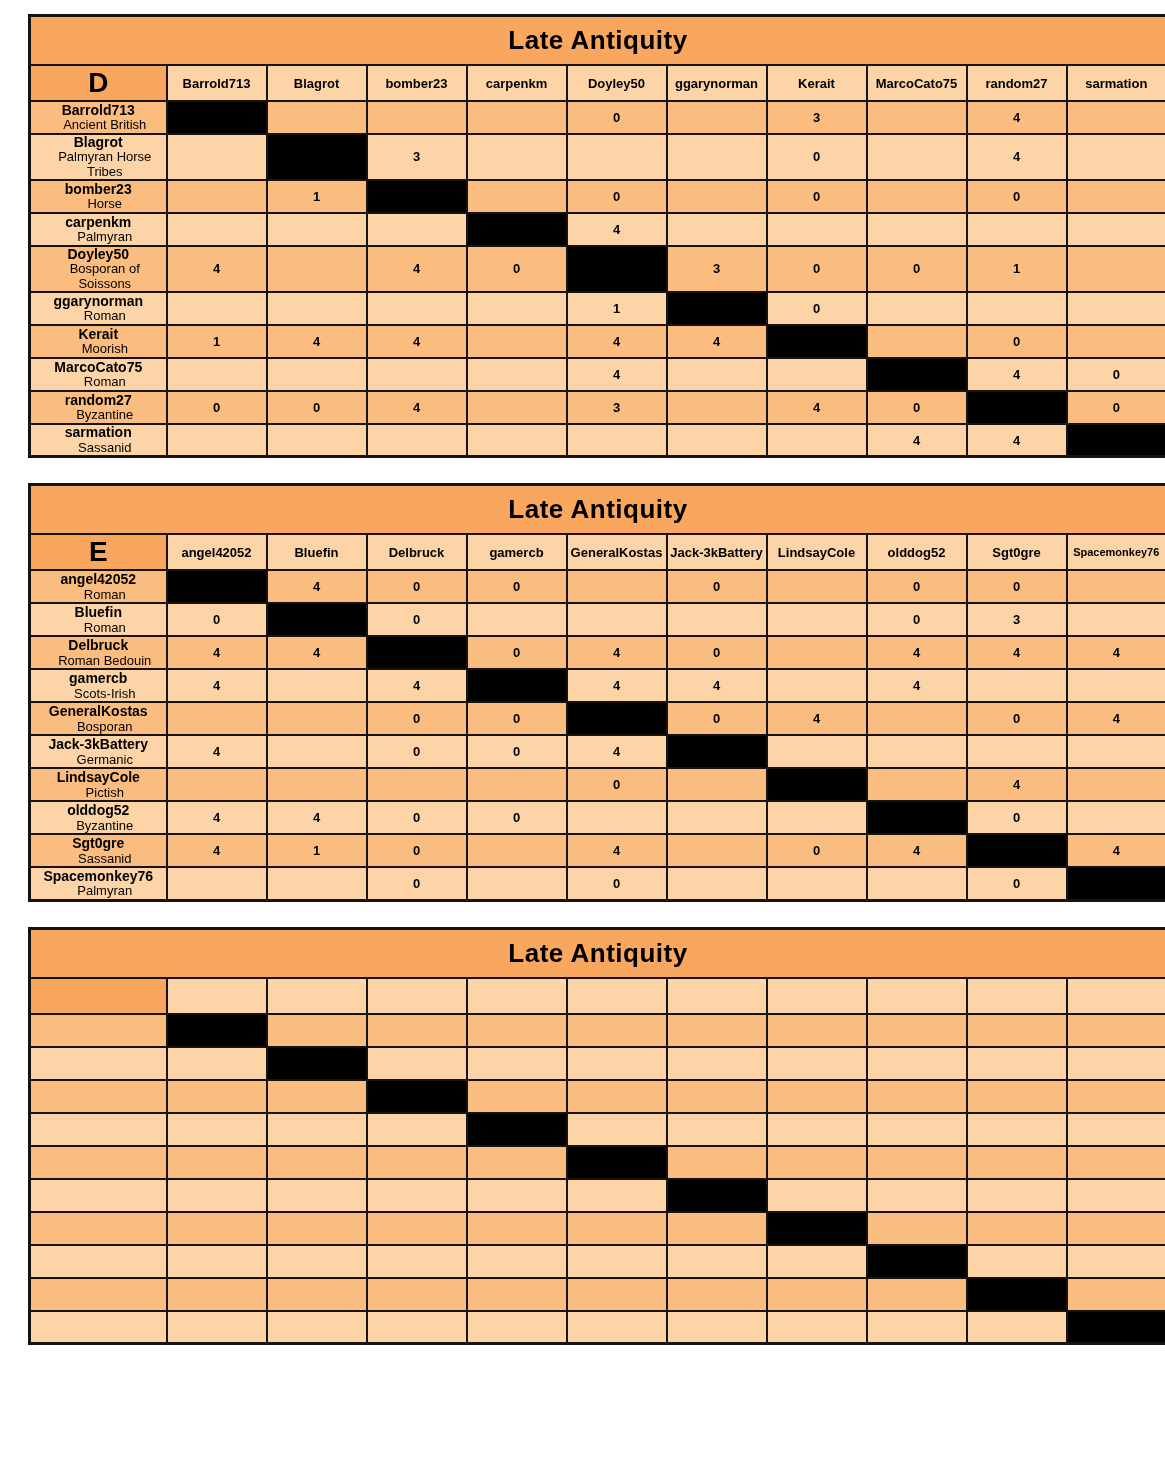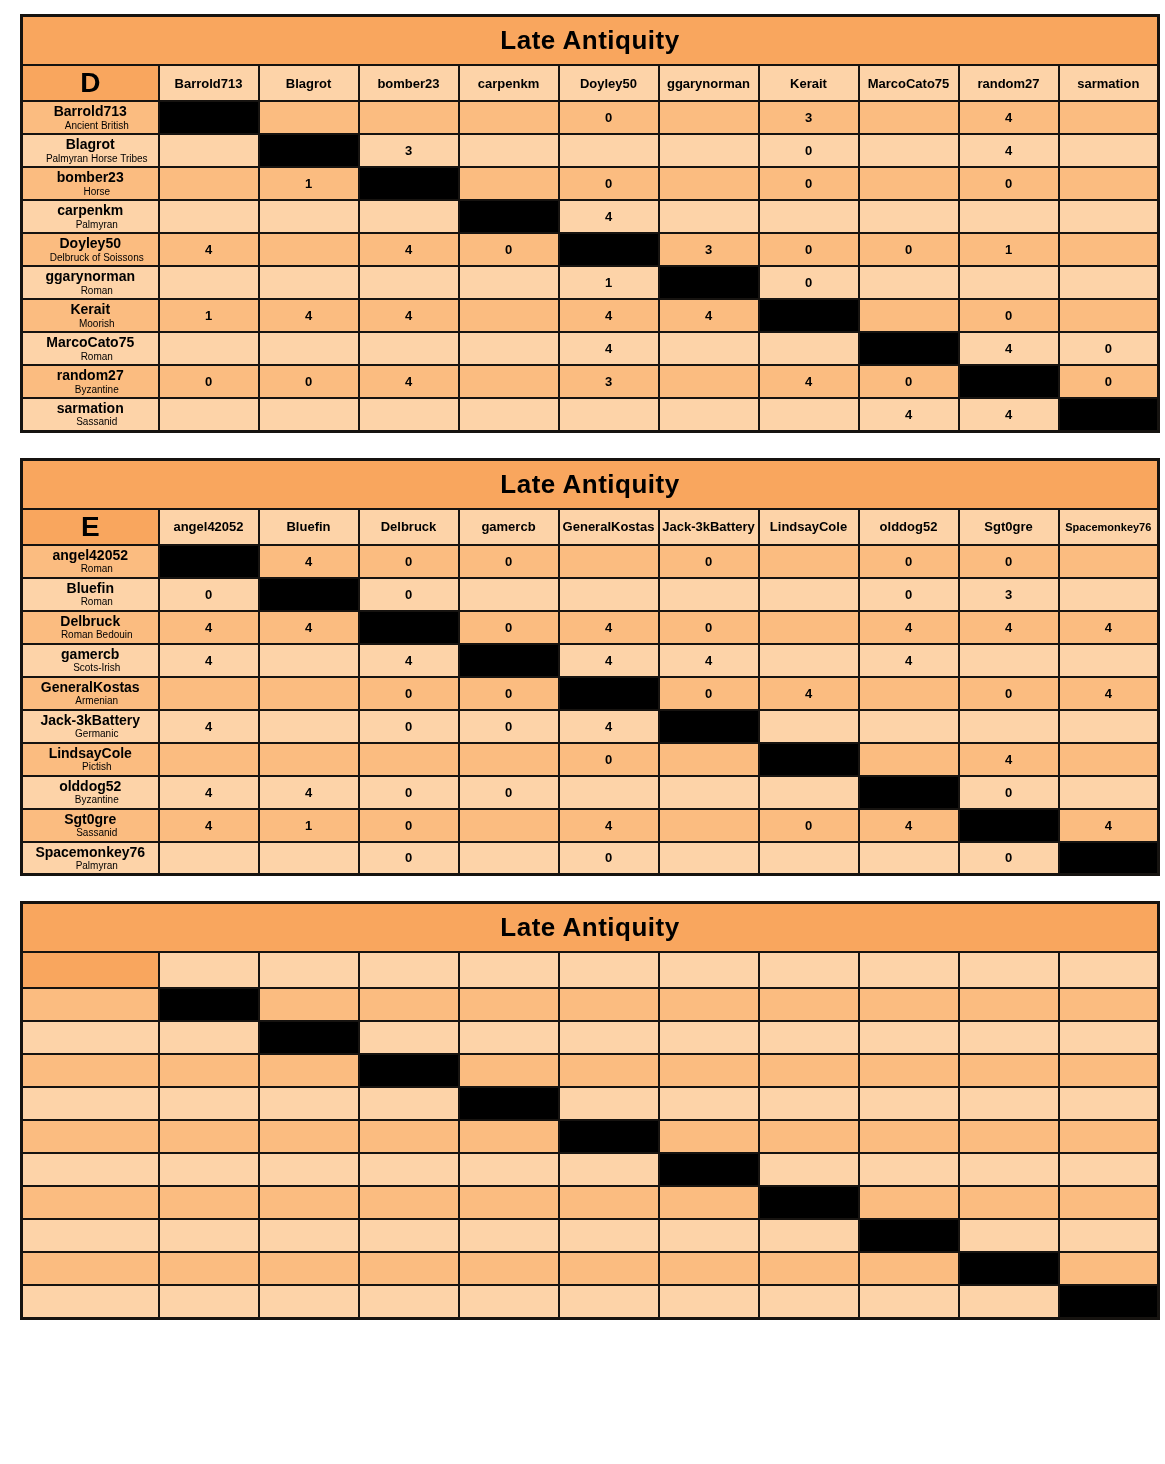--- a/index.html
+++ b/index.html
@@ -5,21 +5,21 @@
   html, body {
     margin: 0;
     padding: 0;
     background: #ffffff;
     font-family: "Liberation Sans", sans-serif;
     color: #000;
   }
   .page {
     width: 990px;
     box-sizing: border-box;
-    padding: 14px 14px 8px 20px;
+    padding: 14px 14px 8px 28px;
   }
   table.matrix {
     border-collapse: collapse;
     table-layout: fixed;
     width: 1137px;
     border: 3px solid #161310;
   }
   table.matrix.t1, table.matrix.t2 { margin-bottom: 25px; }
   table.matrix td, table.matrix th {
     border: 2px solid #161310;
@@ -52,21 +52,21 @@
   tr.data-row.dark th.rowlabel, tr.data-row.dark td.val { background: #FBBC80; }
   tr.data-row.light th.rowlabel, tr.data-row.light td.val { background: #FDD3A8; }
   th.rowlabel { line-height: 1.1; }
   .player-name {
     display: block;
     font-size: 14px;
     font-weight: 700;
   }
   .player-faction {
     display: block;
-    font-size: 10px;
+    font-size: 13px;
     font-weight: 400;
     margin-left: 13px;
   }
   td.val {
     font-size: 13px;
     font-weight: 700;
   }
   td.diag { background: #000000; }
 </style>
 </head>
@@ -165,21 +165,21 @@
             <td class="val">4</td>
             <td class="val"></td>
             <td class="val"></td>
             <td class="val"></td>
             <td class="val"></td>
             <td class="val"></td>
           </tr>
           <tr class="data-row dark">
             <th class="rowlabel">
               <span class="player-name">Doyley50</span>
-              <span class="player-faction">Delbruck of Soissons</span>
+              <span class="player-faction">Bosporan of Soissons</span>
             </th>
             <td class="val">4</td>
             <td class="val"></td>
             <td class="val">4</td>
             <td class="val">0</td>
             <td class="diag"></td>
             <td class="val">3</td>
             <td class="val">0</td>
             <td class="val">0</td>
             <td class="val">1</td>
@@ -358,21 +358,21 @@
             <td class="val">4</td>
             <td class="val">4</td>
             <td class="val"></td>
             <td class="val">4</td>
             <td class="val"></td>
             <td class="val"></td>
           </tr>
           <tr class="data-row dark">
             <th class="rowlabel">
               <span class="player-name">GeneralKostas</span>
-              <span class="player-faction">Armenian</span>
+              <span class="player-faction">Bosporan</span>
             </th>
             <td class="val"></td>
             <td class="val"></td>
             <td class="val">0</td>
             <td class="val">0</td>
             <td class="diag"></td>
             <td class="val">0</td>
             <td class="val">4</td>
             <td class="val"></td>
             <td class="val">0</td>

